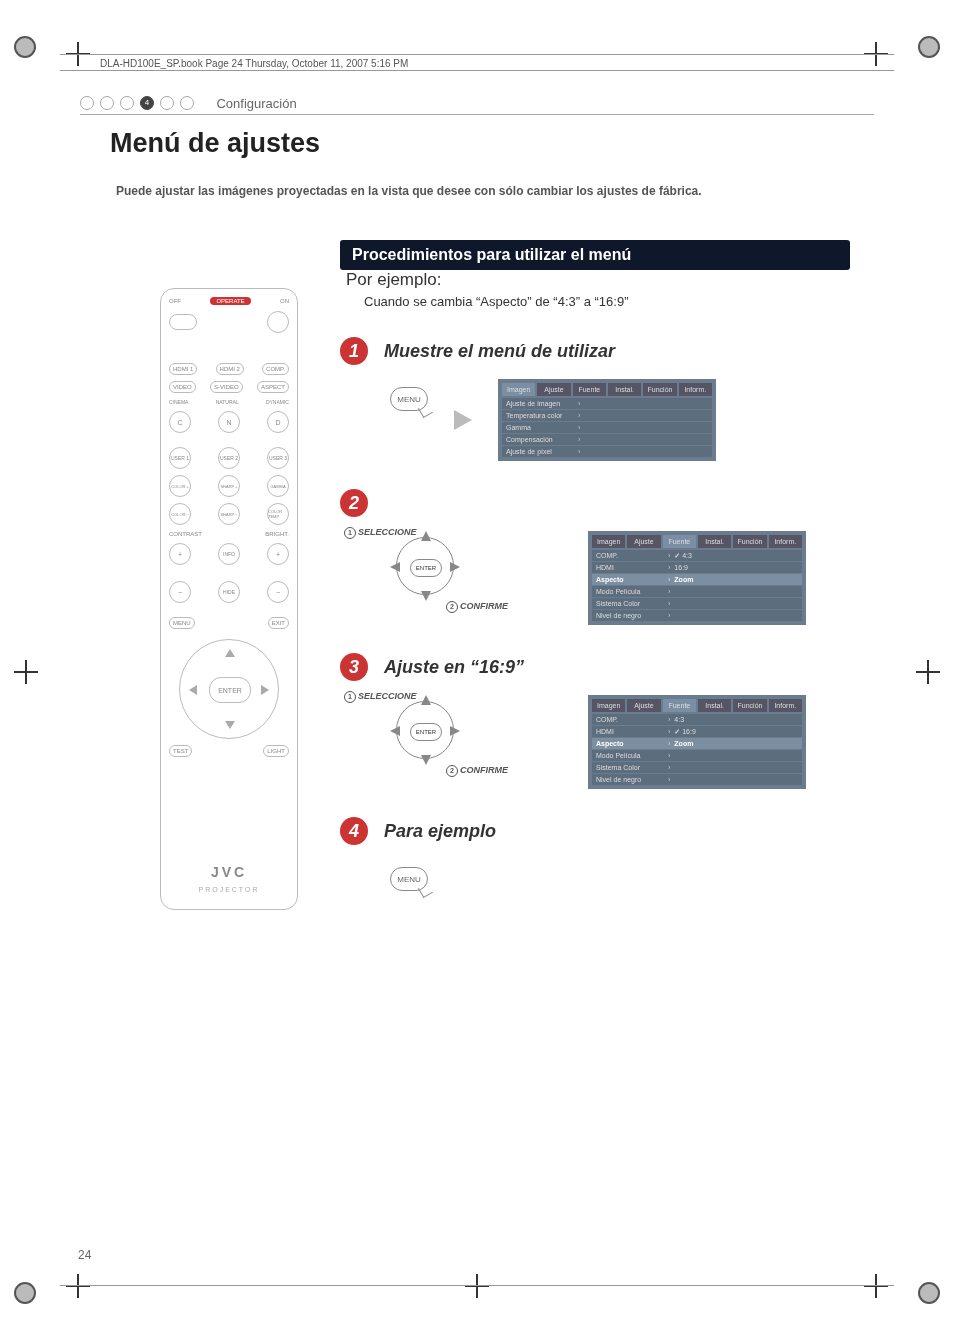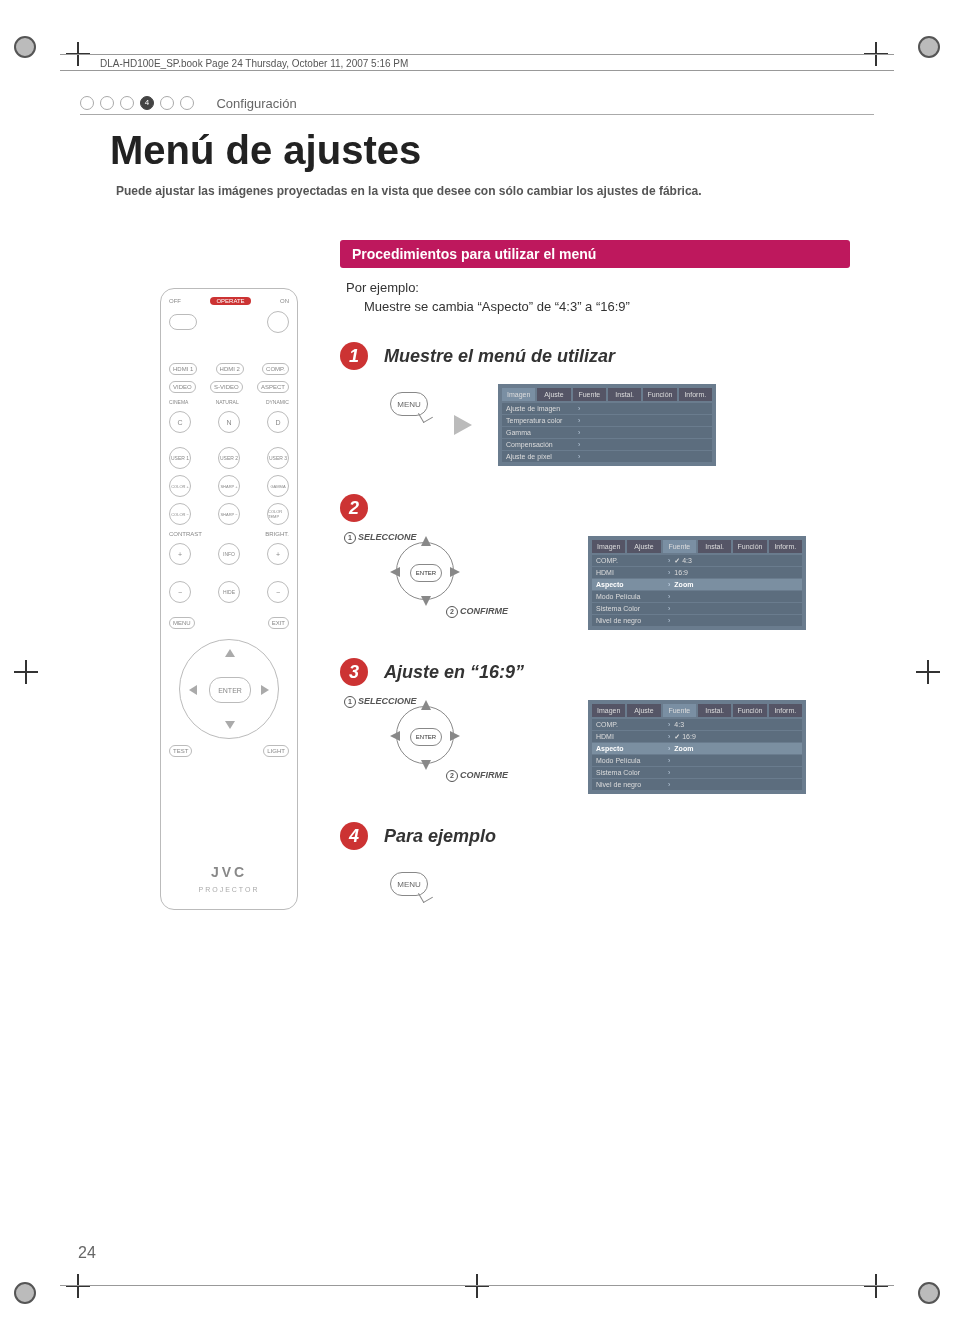--- a/index.html
+++ b/index.html
@@ -16,42 +16,42 @@
 .reg.mb{bottom:42px;left:465px}
 .hline{position:absolute;left:60px;right:60px;height:1px;background:#999}
 .hline.top{top:54px}.hline.bot{bottom:54px}
 .hline.top2{top:70px}
 .book-head{position:absolute;top:58px;left:100px;font-size:10px;color:#555}
 .section-bar{position:absolute;top:92px;left:80px;right:80px;height:22px;border-bottom:1px solid #aaa}
 .section-dots{display:inline-flex;gap:6px;align-items:center;height:22px;vertical-align:middle}
 .dot{width:12px;height:12px;border:1px solid #aaa;border-radius:50%}
 .dot.filled{background:#444;border-color:#444;color:#fff;font-size:8px;line-height:12px;text-align:center}
 .section-label{font-size:13px;color:#666;margin-left:18px;vertical-align:middle}
-.title{position:absolute;top:128px;left:110px;font-size:40px;font-weight:bold;color:#222;font-family:Arial,Helvetica,sans-serif}
+.title{position:absolute;top:128px;left:110px;font-size:27px;font-weight:bold;color:#222;font-family:Arial,Helvetica,sans-serif}
 .intro{position:absolute;top:184px;left:116px;right:90px;font-size:12px;font-weight:bold;color:#555}
 .remote{position:absolute;top:288px;left:160px;width:136px;height:620px;border:1px solid #bbb;border-radius:14px;background:#fff}
 .remote-inner{position:absolute;inset:8px;display:flex;flex-direction:column;align-items:center;gap:6px;font-size:6px;color:#888}
 .rm-row{display:flex;justify-content:space-between;width:100%;align-items:center}
 .pill{border:1px solid #bbb;border-radius:8px;font-size:6px;color:#888;padding:2px 3px;text-align:center}
 .circ{width:20px;height:20px;border:1px solid #bbb;border-radius:50%;font-size:7px;color:#888;display:flex;align-items:center;justify-content:center}
 .operate{background:#c33;color:#fff;font-size:6px;border-radius:6px;padding:1px 6px}
 .dpad{position:relative;width:100px;height:100px;margin-top:4px}
 .dpad .ring{position:absolute;inset:0;border:1px solid #bbb;border-radius:50%}
 .dpad .enter{position:absolute;top:38px;left:30px;width:40px;height:24px;border:1px solid #bbb;border-radius:12px;font-size:7px;display:flex;align-items:center;justify-content:center}
 .dpad .arr{position:absolute;width:0;height:0;border-style:solid}
 .dpad .up{top:10px;left:46px;border-width:0 5px 8px 5px;border-color:transparent transparent #aaa transparent}
 .dpad .dn{bottom:10px;left:46px;border-width:8px 5px 0 5px;border-color:#aaa transparent transparent transparent}
 .dpad .lf{left:10px;top:46px;border-width:5px 8px 5px 0;border-color:transparent #aaa transparent transparent}
 .dpad .rt{right:10px;top:46px;border-width:5px 0 5px 8px;border-color:transparent transparent transparent #aaa}
 .brand{letter-spacing:3px;font-weight:bold;color:#888;font-size:14px;margin-top:auto}
 .brand-sub{font-size:7px;color:#aaa;letter-spacing:2px;margin-bottom:8px}
 
 .rightcol{position:absolute;top:240px;left:340px;width:510px}
-.proc-head{background:#be185d;color:#fff;font-size:14px;font-weight:bold;padding:6px 12px;border-radius:3px}
-.example-label{font-size:13px;margin-top:12px;margin-left:6px}
+.proc-head{background:#0f172a;color:#fff;font-size:16px;font-weight:bold;padding:6px 12px;border-radius:3px}
+.example-label{font-size:17px;margin-top:0;margin-left:6px}
 .example-text{font-size:13px;margin-left:24px;margin-top:4px}
 .step{display:flex;align-items:center;gap:16px;margin-top:28px}
 .step-num{width:28px;height:28px;border-radius:50%;background:#c33;color:#fff;font-style:italic;font-weight:bold;display:flex;align-items:center;justify-content:center;font-size:18px}
 .step-title{font-style:italic;font-weight:bold;font-size:18px;color:#333}
 .step-body{margin-left:50px;margin-top:14px;display:flex;align-items:flex-start;gap:26px}
 .menu-btn{width:36px;height:22px;border:1px solid #888;border-radius:12px;font-size:8px;display:flex;align-items:center;justify-content:center;color:#666;position:relative}
 .menu-btn::after{content:"";position:absolute;right:-4px;bottom:-6px;width:10px;height:10px;border-left:1px solid #888;border-bottom:1px solid #888;transform:rotate(-30deg)}
 .big-arrow{width:0;height:0;border-top:10px solid transparent;border-bottom:10px solid transparent;border-left:18px solid #bbb;align-self:center}
 .osd{width:210px;border:0;background:#6a7c8e;padding:4px;font-size:7px;color:#ddd}
 .osd-tabs{display:flex;gap:2px;margin-bottom:2px}
@@ -66,21 +66,21 @@
 .mini-dpad .ring{position:absolute;inset:6px;border:1px solid #888;border-radius:50%}
 .mini-dpad .enter{position:absolute;top:28px;left:20px;width:30px;height:16px;border:1px solid #888;border-radius:9px;font-size:6px;display:flex;align-items:center;justify-content:center}
 .mini-dpad .a{position:absolute;width:0;height:0;border-style:solid}
 .mini-dpad .up{top:0;left:31px;border-width:0 5px 10px 5px;border-color:transparent transparent #888 transparent}
 .mini-dpad .dn{bottom:0;left:31px;border-width:10px 5px 0 5px;border-color:#888 transparent transparent transparent}
 .mini-dpad .lf{left:0;top:31px;border-width:5px 10px 5px 0;border-color:transparent #888 transparent transparent}
 .mini-dpad .rt{right:0;top:31px;border-width:5px 0 5px 10px;border-color:transparent transparent transparent #888}
 .callout{position:absolute;font-size:9px;font-style:italic;font-weight:bold;color:#555}
 .callout .num{display:inline-block;width:10px;height:10px;border:1px solid #555;border-radius:50%;font-size:7px;line-height:10px;text-align:center;font-style:normal;margin-right:2px}
 .mini-wrap{position:relative;width:120px;height:80px}
-.pagenum{position:absolute;bottom:78px;left:78px;font-size:16px;color:#666}
+.pagenum{position:absolute;bottom:78px;left:78px;font-size:12px;color:#666}
 </style>
 </head>
 <body>
 
 <div class="page">
   <div class="crop-mark tl"></div>
   <div class="crop-mark tr"></div>
   <div class="crop-mark bl"></div>
   <div class="crop-mark br"></div>
   <div class="reg tl"></div>
@@ -192,21 +192,21 @@
           <span class="pill">LIGHT</span>
         </div>
       <div class="brand">JVC</div>
       <div class="brand-sub">PROJECTOR</div>
     </div>
   </div>
 
   <div class="rightcol">
     <div class="proc-head">Procedimientos para utilizar el menú</div>
     <div class="example-label">Por ejemplo:</div>
-    <div class="example-text">Muestre se cambia “Aspecto” de “4:3” a “16:9”</div>
+    <div class="example-text">Cuando se cambia “Aspecto” de “4:3” a “16:9”</div>
 
     <div class="step">
       <div class="step-num">1</div>
       <div class="step-title">Muestre el menú de utilizar</div>
     </div>
     <div class="step-body">
       <div style="padding-top:8px">
           <div class="menu-btn">MENU</div>
         </div>
       <div class="big-arrow"></div>

